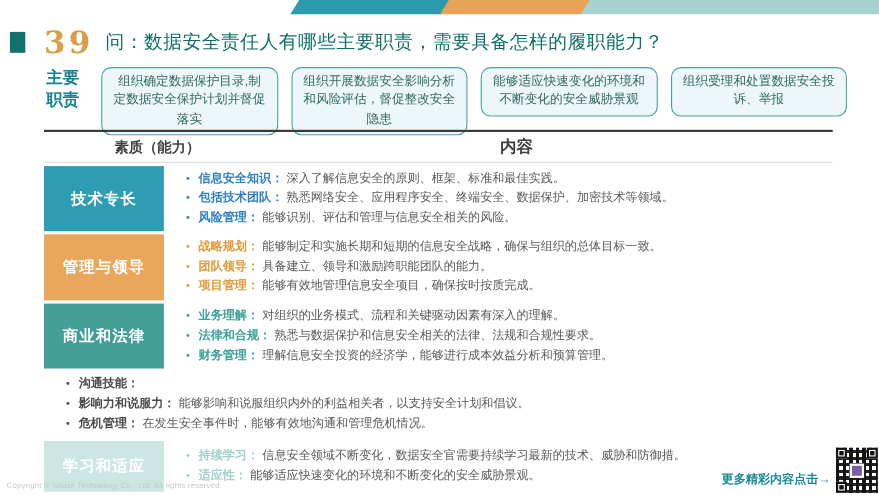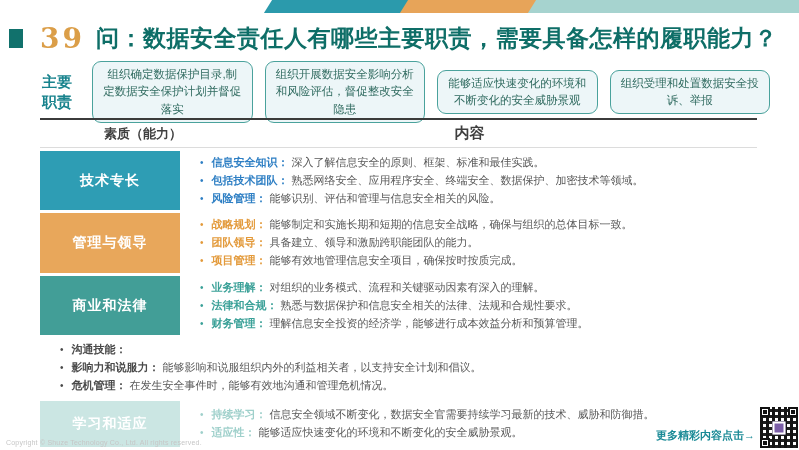--- a/index.html
+++ b/index.html
@@ -12,43 +12,43 @@
   
   .deco { position:absolute; top:0; height:13px; transform:skewX(-32deg); }
   .deco-teal   { left:268px; width:138px; background:#2B9AAC; }
   .deco-orange { left:404px; width:130px; background:#E7A459; }
   .deco-mint   { left:532px; width:300px; background:#A6D3CF; }
 
   
   .title-row { position:absolute; top:22px; left:9px; display:flex; align-items:center; }
   .title-square { width:14px; height:19px; background:#11716C; margin-right:17px; }
   .title-num { font-family:"DejaVu Serif",serif; color:#DB9E48; font-size:28px; font-weight:bold; letter-spacing:3px; margin-right:11px; }
-  .title-text { color:#0E6E67; font-size:23px; font-weight:bold; letter-spacing:0.5px; }
-
-  
-  .duties { position:absolute; top:61px; left:42px; right:29px; display:flex; align-items:center; }
+  .title-text { color:#0E6E67; font-size:17px; font-weight:normal; letter-spacing:0.5px; }
+
+  
+  .duties { position:absolute; top:61px; left:42px; right:29px; display:flex; align-items:flex-start; }
   .duties-label { color:#18838D; font-weight:bold; font-size:15px; width:40px; margin-right:10px; line-height:1.35; white-space:pre-line; }
   .duty-box {
     flex:1; border:1.5px solid #4AA29C; background:#EDF6F8; border-radius:9px;
     margin-right:12px; padding:4px 9px; min-height:44px;
     display:flex; align-items:center; justify-content:center; text-align:center;
     color:#2F6A5F; font-size:11.5px; line-height:1.5;
   }
   .duty-box:last-child { margin-right:0; }
 
   
   .table { position:absolute; left:40px; top:118px; width:717px; }
   .table-topline { border-top:2px solid #3B3B3B; }
   .thead { display:flex; height:28px; align-items:center; border-bottom:1px solid #DCDCDC; }
   .th-quality { width:142px; text-align:right; font-weight:bold; color:#3F3F3F; font-size:13px; }
   .th-content { flex:1; text-align:center; font-weight:bold; color:#3F3F3F; font-size:15px; }
 
   .row { display:flex; margin-top:3px; }
   .row-head {
-    width:140px; display:flex; align-items:center; justify-content:center;
+    width:109px; display:flex; align-items:center; justify-content:center;
     background:var(--head-bg,#888); color:var(--head-color,#fff);
     font-weight:bold; font-size:14px; letter-spacing:1px;
   }
   .row-body { flex:1; padding:3px 0 3px 20px; display:flex; flex-direction:column; justify-content:center; }
   .item { display:flex; font-size:11px; line-height:1.62; color:#595959; align-items:baseline; }
   .dot  { color:var(--accent,#555); margin-right:8px; font-size:10px; }
   .term { color:var(--accent,#555); font-weight:bold; white-space:nowrap; margin-right:3px; }
   .desc { color:#595959; white-space:nowrap; }
   .h54 { min-height:54px; } .h57 { min-height:57px; } .h46 { min-height:46px; }
   .table-bottomline { border-top:2px solid #3B3B3B; margin-top:3px; }

